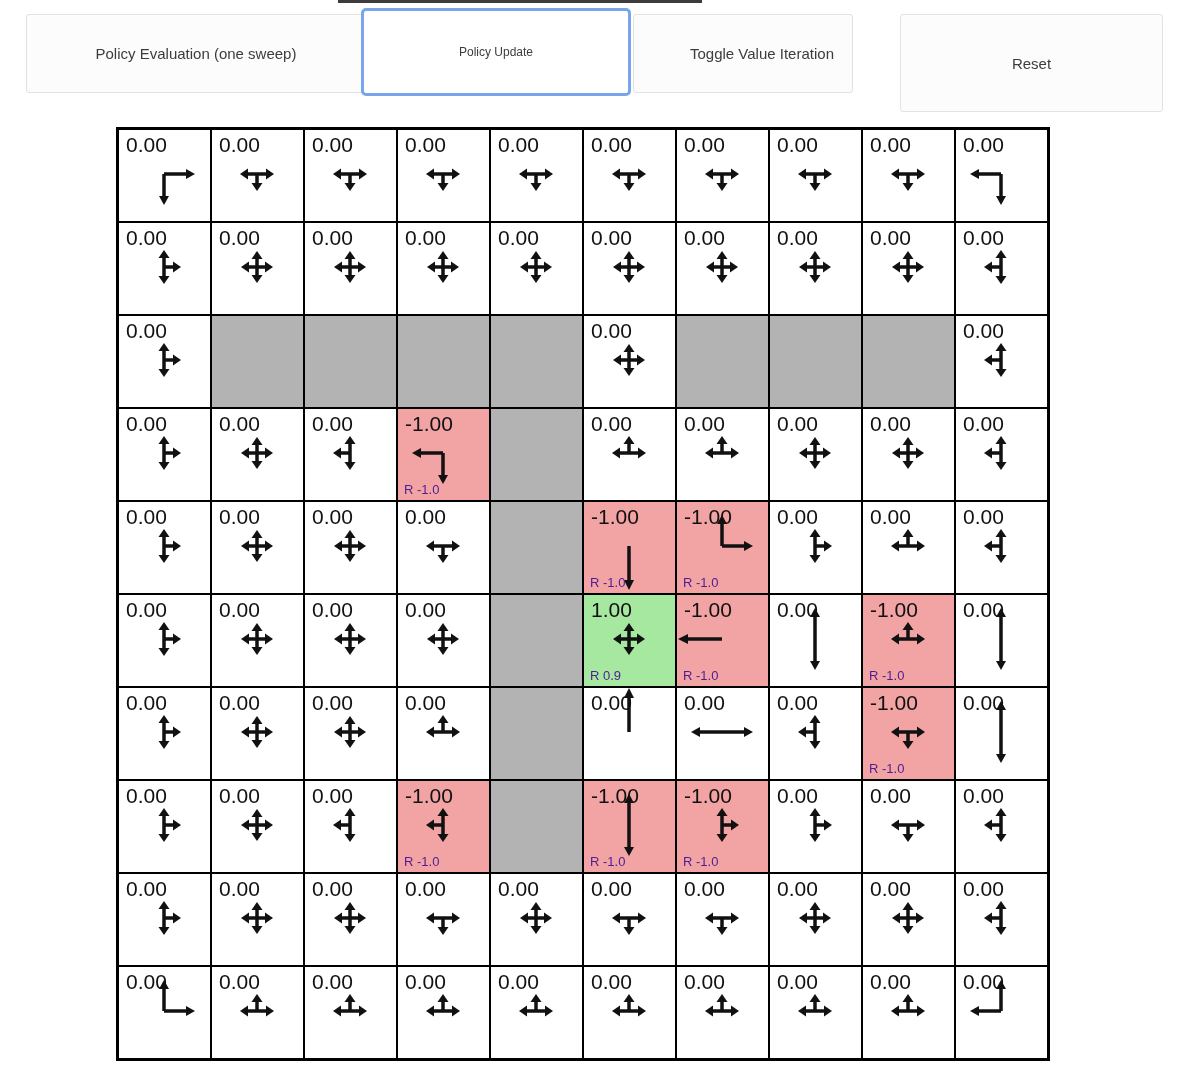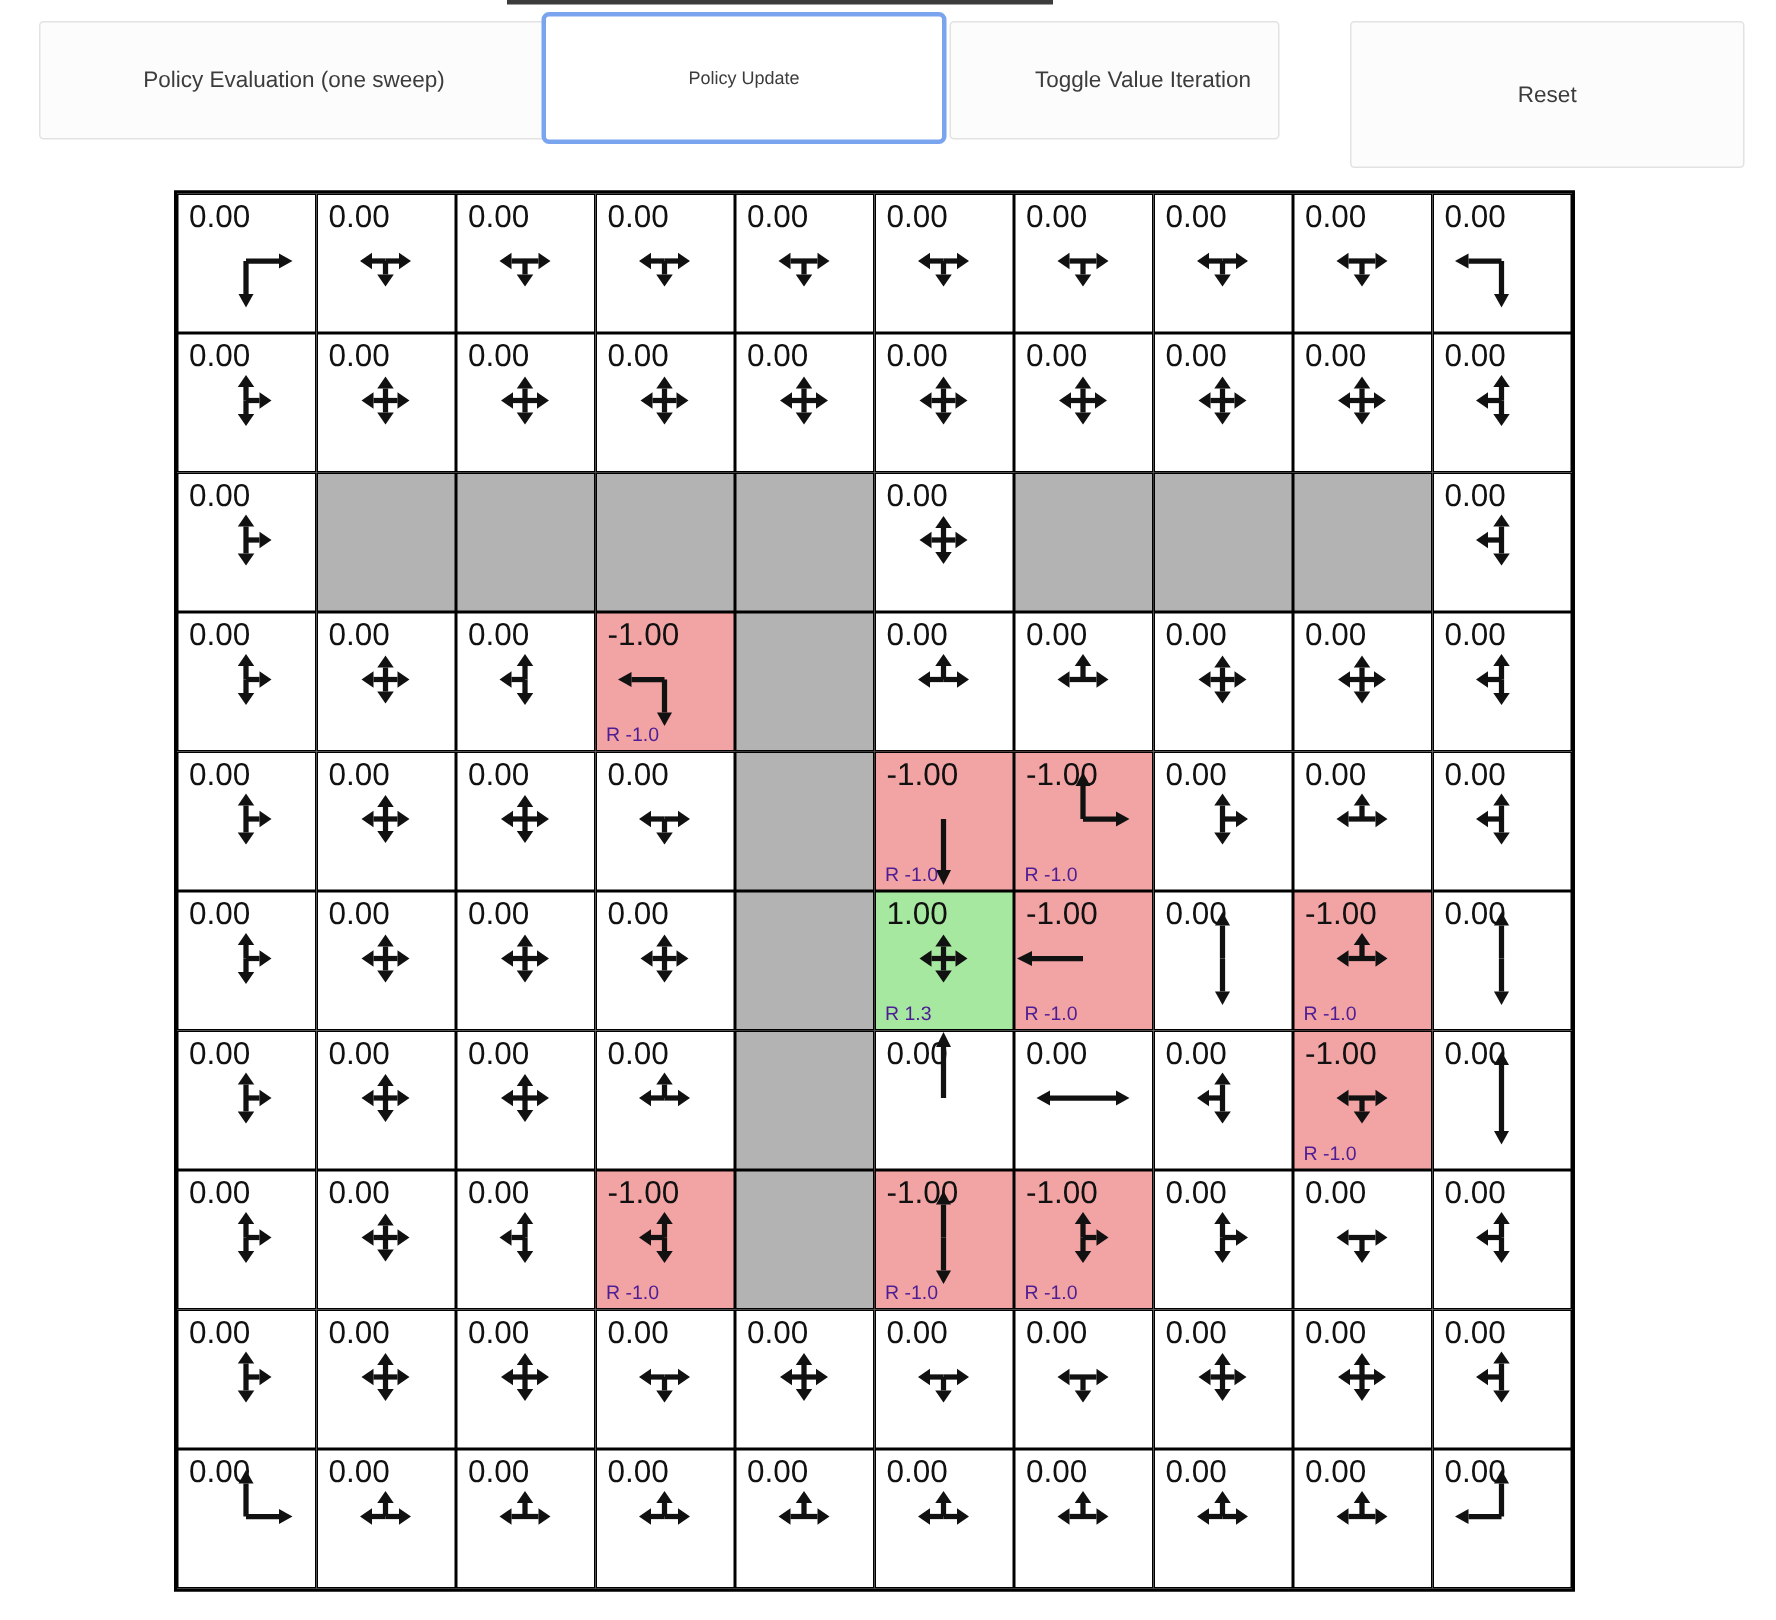--- a/index.html
+++ b/index.html
@@ -576,21 +576,21 @@
       <svg class="arrows" viewBox="0 0 91 91">
         <line x1="45" y1="44" x2="45" y2="36" stroke="#111111" stroke-width="3.5"></line>
         <polygon points="45,28 50.5,36 39.5,36" fill="#111111"></polygon>
         <line x1="45" y1="44" x2="45" y2="52" stroke="#111111" stroke-width="3.5"></line>
         <polygon points="45,60 39.5,52 50.5,52" fill="#111111"></polygon>
         <line x1="45" y1="44" x2="37" y2="44" stroke="#111111" stroke-width="3.5"></line>
         <polygon points="29,44 37,38.5 37,49.5" fill="#111111"></polygon>
         <line x1="45" y1="44" x2="53" y2="44" stroke="#111111" stroke-width="3.5"></line>
         <polygon points="61,44 53,49.5 53,38.5" fill="#111111"></polygon>
       </svg>
-      <span class="rlabel">R 1.3</span>
+      <span class="rlabel">R 0.9</span>
     </div>
     <div class="cell p">
       <span class="val">-1.00</span>
       <svg class="arrows" viewBox="0 0 91 91">
         <line x1="45" y1="44" x2="11" y2="44" stroke="#111111" stroke-width="3.5"></line>
         <polygon points="1,44 11,39 11,49" fill="#111111"></polygon>
       </svg>
       <span class="rlabel">R -1.0</span>
     </div>
     <div class="cell e">

